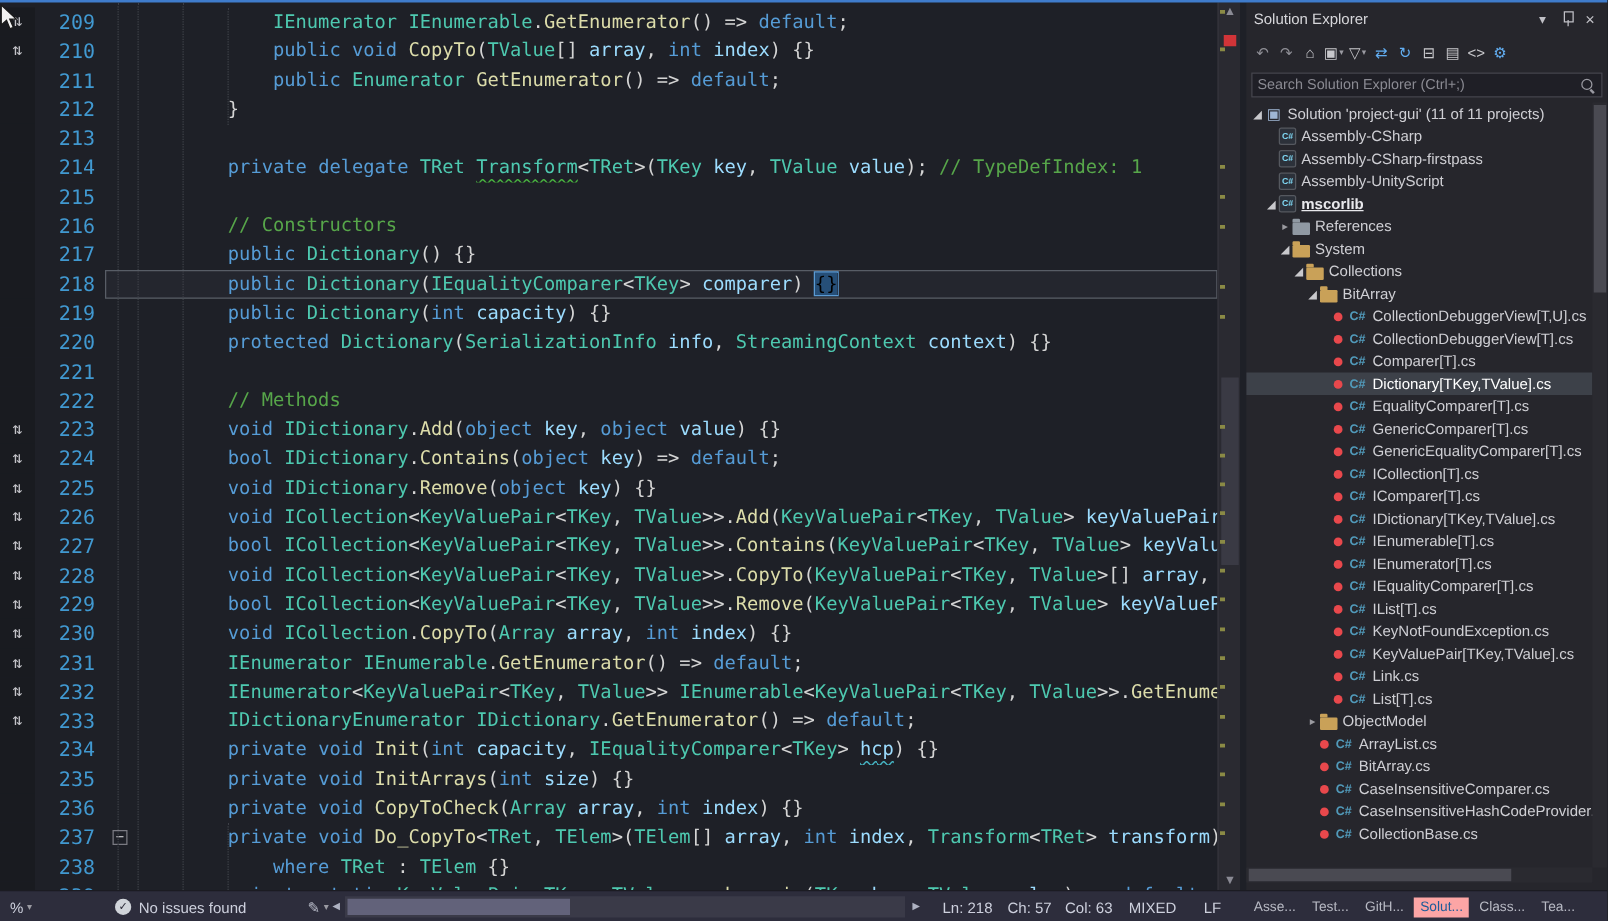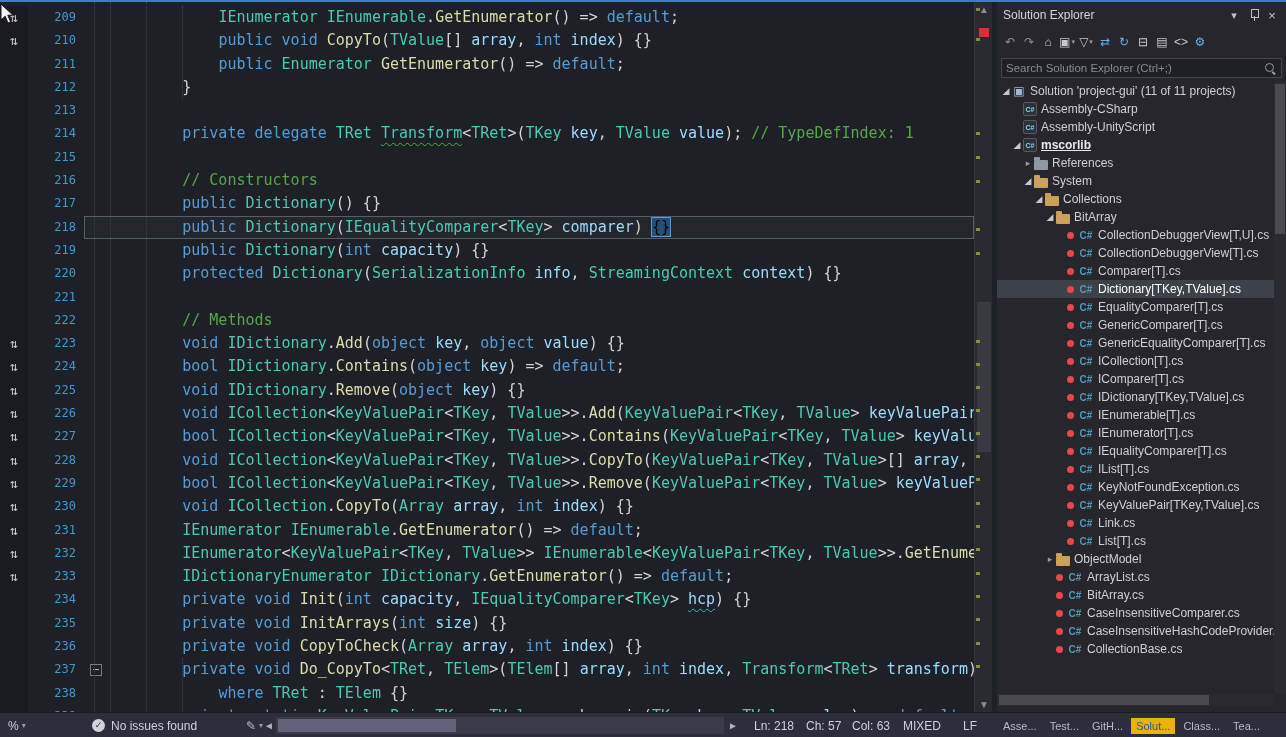--- a/index.html
+++ b/index.html
@@ -6,21 +6,21 @@
   html,body { width:1286px; height:737px; overflow:hidden; background:#1e2027; font-family:"Liberation Sans", sans-serif; }
   .stage { position:relative; width:1286px; height:737px; overflow:hidden; }
 
   .top-accent { position:absolute; left:0; top:0; width:1286px; height:2px; background:#3f7ccc; z-index:60; }
 
   
   .editor-region { position:absolute; left:0; top:2px; width:974px; height:710px; overflow:hidden; background:#1e2027; }
   .code-lines { position:relative; padding-top:4px; }
   .code-line { display:flex; height:23.3px; line-height:23.3px; font-family:"DejaVu Sans Mono", monospace; font-size:15px; white-space:pre; }
   .glyph-margin { flex:none; width:28px; text-align:center; color:#c3c3c8; font-size:13px; background:#191b20; }
-  .line-num { flex:none; width:56px; text-align:right; padding-right:8px; color:#4199d1; font-size:12px; }
+  .line-num { flex:none; width:56px; text-align:right; padding-right:8px; color:#4199d1; font-size:16px; }
   .line-body { flex:1; display:flex; position:relative; }
   .line-body.cur { background:#24262e; box-shadow: inset 0 0 0 1px #585d66; }
   .fold-margin { flex:none; width:26px; position:relative; }
   .fold-box { position:absolute; left:6px; top:6px; width:12px; height:12px; border:1px solid #7a7a82; background:#1e2027; color:#c8c8cc; font-size:11px; line-height:10px; text-align:center; }
   .line-text { flex:1; white-space:pre; overflow:hidden; }
   .tok-k { color:#569cd6; } .tok-t { color:#4ec9b0; } .tok-m { color:#dcdcaa; }
   .tok-v { color:#9cdcfe; } .tok-c { color:#57a64a; } .tok-d { color:#d4d4d4; }
   .tok-sel { background:#264f78; box-shadow:0 0 0 1px #5a9bd4; }
   .sq-green { text-decoration:underline wavy #47b33e 1px; text-underline-offset:4px; }
   .sq-teal  { text-decoration:underline wavy #45b5c4 1px; text-underline-offset:4px; }
@@ -80,21 +80,21 @@
   .bottom-bar { position:absolute; left:0; top:712px; width:1286px; height:25px; background:#2d2d3c; border-top:1px solid #1b1b22; color:#cdd0dd; font-size:12px; }
   .bb-item { position:absolute; top:0; height:25px; display:flex; align-items:center; }
   .check-badge { width:13px; height:13px; border-radius:50%; background:#d0d4da; color:#2d2d3a; font-size:9px; line-height:13px; text-align:center; margin-right:6px; }
   .bb-caret { font-size:8px; color:#9a9aa2; margin-left:3px; }
   .bb-icon { color:#b9bcc9; font-size:12px; }
   .hs-track { position:absolute; left:276px; top:4px; width:448px; height:17px; background:#3a3a48; }
   .hs-thumb { position:absolute; left:2px; top:2px; width:178px; height:13px; background:#62627a; }
   .hs-arrow { position:absolute; top:0; height:25px; width:14px; display:flex; align-items:center; justify-content:center; color:#aeb2c2; font-size:10px; }
   .tool-tabs { position:absolute; left:998px; top:0; height:25px; display:flex; align-items:center; gap:3px; font-size:11px; }
   .tool-tab { padding:2px 5px; color:#b8bac4; }
-  .tool-tab.active { background:#eab308; color:#1e5c99; }
+  .tool-tab.active { background:#fca5a5; color:#1e5c99; }
 
   
   .mouse-cursor { position:absolute; left:0; top:3px; z-index:100; pointer-events:none; }
 </style>
 </head>
 <body>
 
 <div class="stage">
 
   <div class="top-accent"></div>
@@ -236,20 +236,27 @@
           <span class="tree-ico">
             <span class="icon-proj">C#</span>
           </span>
           <span class="tree-label">Assembly-CSharp</span>
         </div>
         <div class="tree-row" style="padding-left: 14px;">
           <span class="exp"></span>
           <span class="tree-ico">
             <span class="icon-proj">C#</span>
           </span>
+          <span class="tree-label">Assembly-CSharp-firstpass</span>
+        </div>
+        <div class="tree-row" style="padding-left: 14px;">
+          <span class="exp"></span>
+          <span class="tree-ico">
+            <span class="icon-proj">C#</span>
+          </span>
           <span class="tree-label">Assembly-UnityScript</span>
         </div>
         <div class="tree-row bold" style="padding-left: 14px;">
           <span class="exp open">◢</span>
           <span class="tree-ico">
             <span class="icon-proj">C#</span>
           </span>
           <span class="tree-label">mscorlib</span>
         </div>
         <div class="tree-row" style="padding-left: 25px;">

